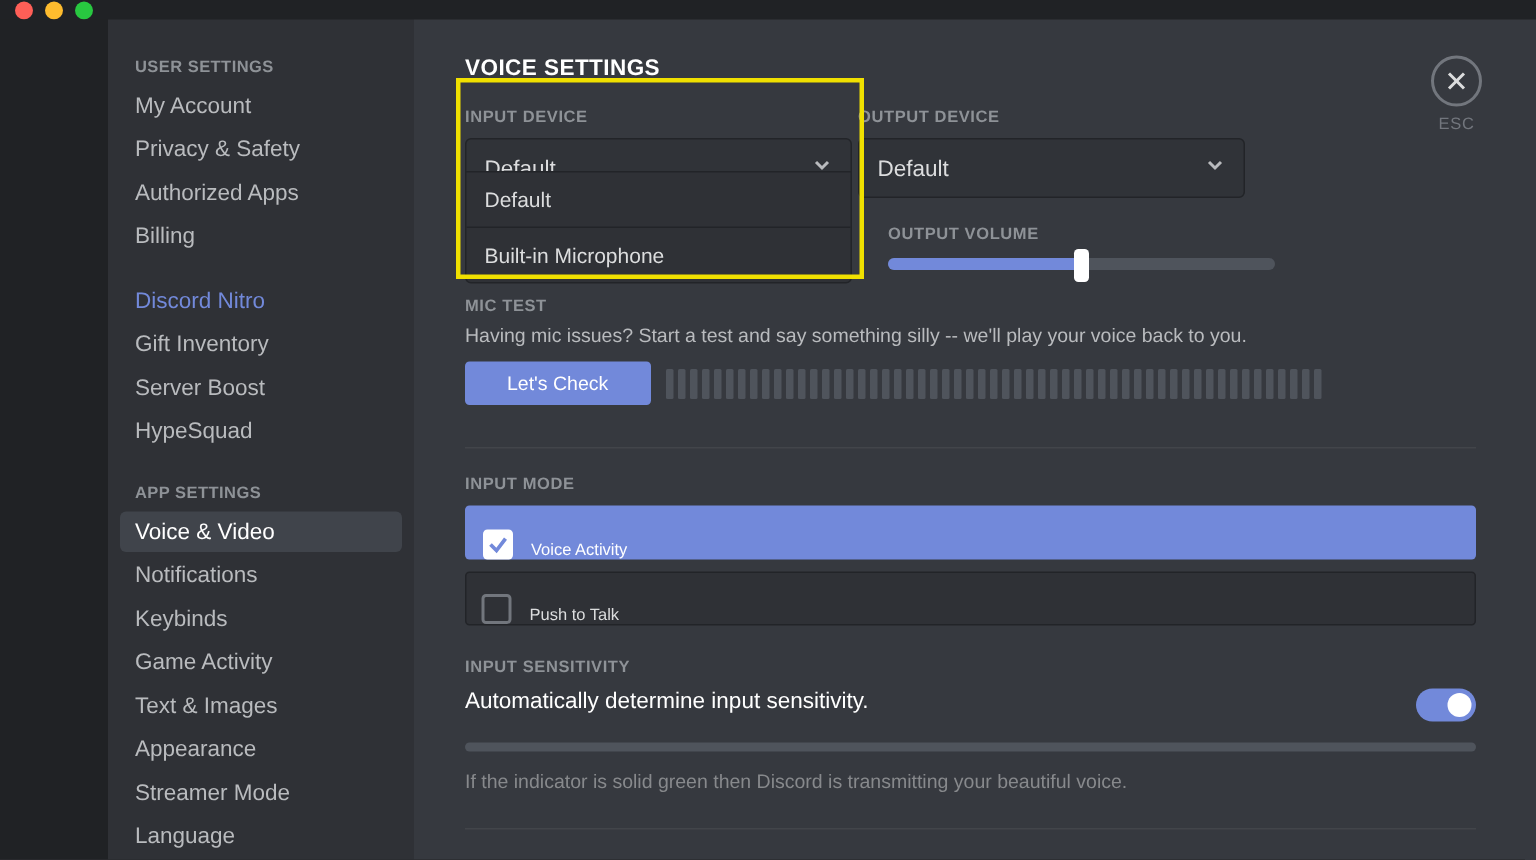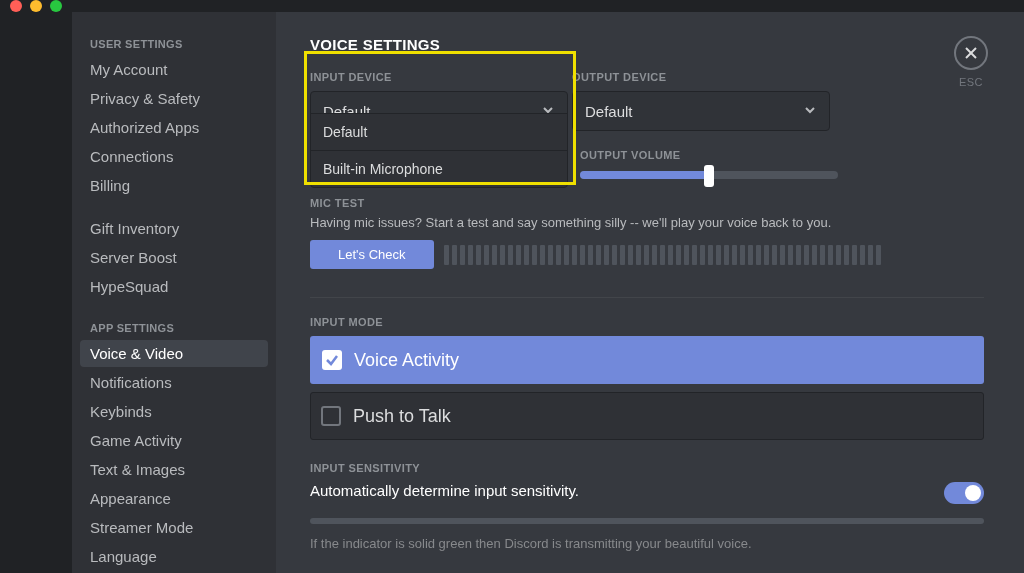--- a/index.html
+++ b/index.html
@@ -33,36 +33,36 @@
   .device-row { display: flex; gap: 4px; margin-bottom: 18px; }
   .device-col { width: 258px; position: relative; }
   .select { background: #303338; border: 1px solid #222428; border-radius: 4px; height: 40px; display: flex; align-items: center; justify-content: space-between; padding: 0 12px; color: #dcddde; font-size: 15px; cursor: pointer; }
   .chevron { color: #b9bbbe; }
 
   .dropdown-highlight { position: absolute; top: -20px; left: -6px; width: 272px; height: 134px; border: 3px solid #f0e000; pointer-events: none; z-index: 10; }
   .dropdown-menu { position: absolute; top: 42px; left: 0; width: 258px; background: #2f3136; border: 1px solid #222428; border-radius: 0 0 4px 4px; z-index: 5; }
   .dropdown-option { padding: 10px 12px; font-size: 14px; color: #dcddde; cursor: pointer; border-bottom: 1px solid #222428; }
   .dropdown-option:last-child { border-bottom: none; }
 
-  .volume-row { display: flex; gap: 12px; margin-bottom: 14px; }
+  .volume-row { display: flex; gap: 24px; margin-bottom: 14px; }
   .volume-col { width: 258px; }
   .slider-track { position: relative; height: 8px; background: #4f545c; border-radius: 4px; margin-top: 10px; }
   .slider-fill { position: absolute; height: 8px; background: #7289da; border-radius: 4px; }
   .slider-thumb { position: absolute; top: -6px; width: 10px; height: 22px; background: #fff; border-radius: 3px; transform: translateX(-5px); }
 
   .mic-test-label { font-size: 11px; font-weight: 700; color: #8e9297; letter-spacing: .4px; margin-top: 70px; margin-bottom: 6px; }
   .mic-test-desc { font-size: 13px; color: #b9bbbe; margin-bottom: 10px; }
   .mic-test-row { display: flex; align-items: center; gap: 10px; margin-bottom: 28px; }
   .lets-check-btn { background: #7289da; color: #fff; font-size: 13px; padding: 7px 28px; border-radius: 3px; border: none; cursor: pointer; }
   .mic-bars { flex: 1; height: 20px; display: flex; gap: 3px; }
   .mic-bar { width: 5px; background: #4f545c; border-radius: 1px; }
 
   .divider { height: 1px; background: #42454a; margin: 0 0 18px 0; }
 
-  .mode-option { height: 48px; border-radius: 3px; display: flex; align-items: center; padding: 0 12px; margin-bottom: 8px; cursor: pointer; font-size: 18px; }
+  .mode-option { height: 36px; border-radius: 3px; display: flex; align-items: flex-end; padding: 0 12px; margin-bottom: 8px; cursor: pointer; font-size: 11px; }
   .mode-option .chk { width: 20px; height: 20px; border-radius: 3px; margin-right: 12px; display: flex; align-items: center; justify-content: center; }
   .mode-va { background: #7289da; color: #fff; }
   .mode-va .chk { background: #fff; }
   .mode-va .chk svg { stroke: #7289da; }
   .mode-ptt { background: #2f3136; border: 1px solid #222428; color: #dcddde; padding-left: 10px; }
   .mode-ptt .chk { border: 2px solid #72767d; }
 
   .sens-row { display: flex; align-items: flex-start; justify-content: space-between; margin-bottom: 14px; }
   .sens-text { font-size: 15px; color: #fff; }
   .toggle { width: 40px; height: 22px; background: #7289da; border-radius: 11px; position: relative; cursor: pointer; }
@@ -81,23 +81,23 @@
 </div>
 
 <div class="app">
   <div class="gutter"></div>
 
   <div class="sidebar">
     <div class="sb-heading">USER SETTINGS</div>
     <div class="sb-item">My Account</div>
     <div class="sb-item">Privacy &amp; Safety</div>
     <div class="sb-item">Authorized Apps</div>
-    <div class="sb-item">Connections</div>
     <div class="sb-item">Billing</div>
     <div style="height:14px"></div>
+    <div class="sb-item nitro">Discord Nitro</div>
     <div class="sb-item">Gift Inventory</div>
     <div class="sb-item">Server Boost</div>
     <div class="sb-item">HypeSquad</div>
     <div style="height:14px"></div>
     <div class="sb-heading">APP SETTINGS</div>
     <div class="sb-item active">Voice &amp; Video</div>
     <div class="sb-item">Notifications</div>
     <div class="sb-item">Keybinds</div>
     <div class="sb-item">Game Activity</div>
     <div class="sb-item">Text &amp; Images</div>

